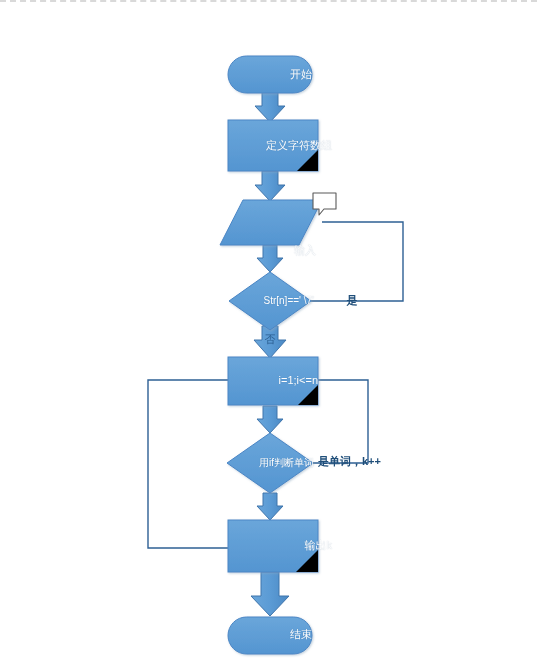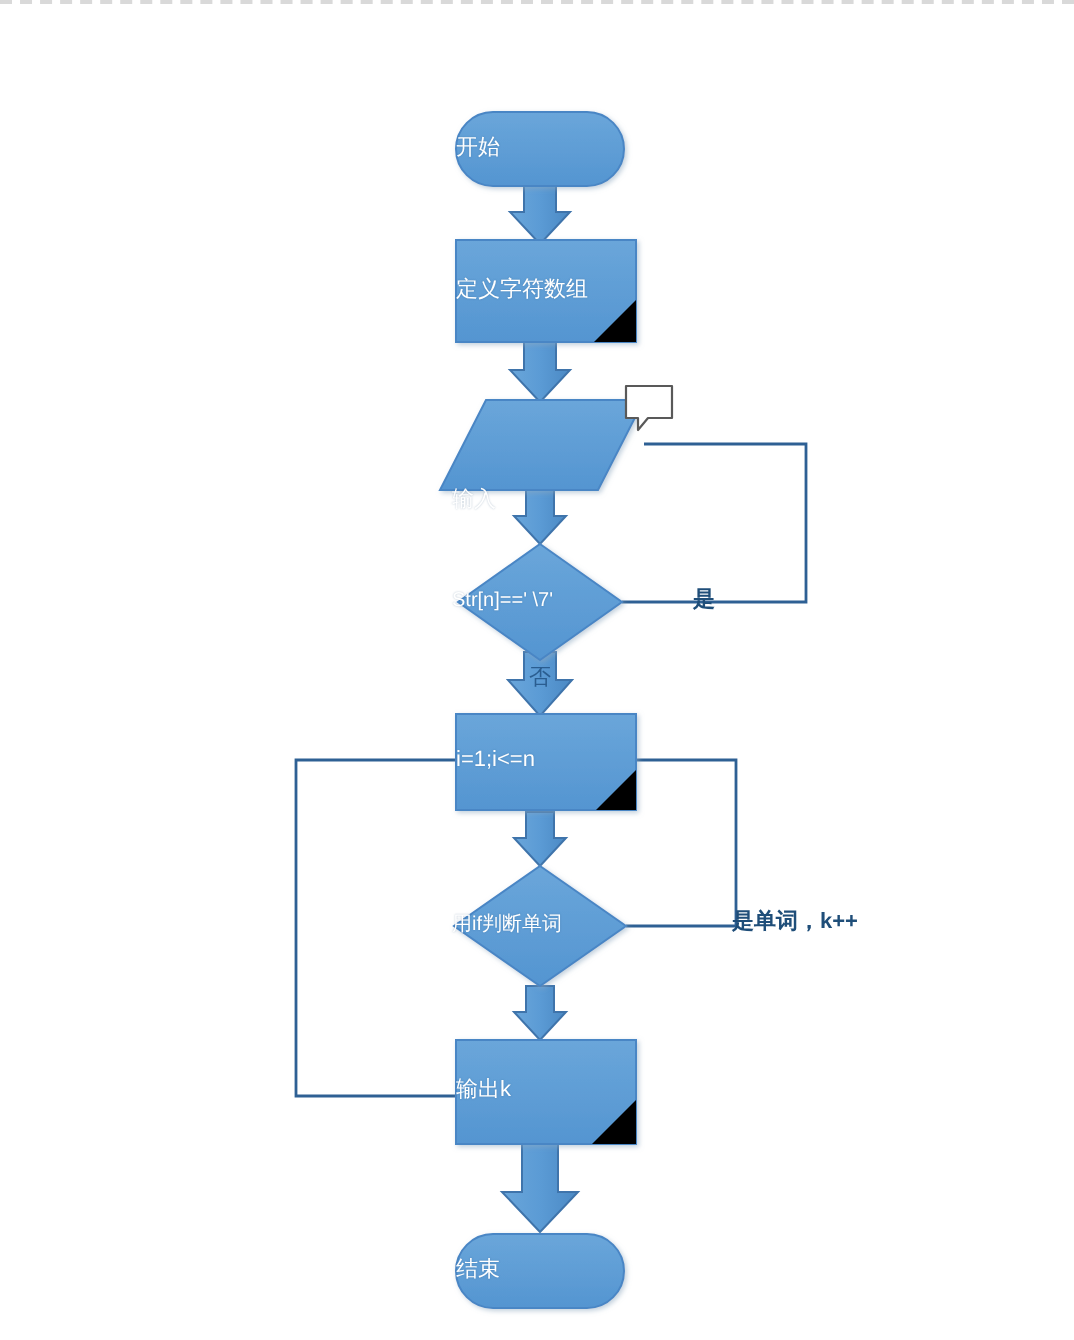--- a/index.html
+++ b/index.html
@@ -26,21 +26,21 @@
     left: 0;
     top: 0;
     width: 537px;
     height: 670px;
   }
   .node-label {
     position: absolute;
     color: #ffffff;
     font-size: 11px;
     line-height: 13px;
-    text-align: left;
+    text-align: right;
     white-space: nowrap;
     pointer-events: none;
     user-select: none;
     text-shadow: 0 0 1px rgba(40,80,120,0.35);
   }
   .edge-label {
     position: absolute;
     color: #2e5f8a;
     font-size: 11px;
     line-height: 13px;
@@ -167,21 +167,21 @@
   <div class="node-label" style="left:226px; top:214px; width:90px;margin-top:28px;">输入</div>
 
   <div class="node-label" style="left:226px; top:292px; width:88px; font-size:10px;">Str[n]==' \7'</div>
 
   <div class="node-label" style="left:228px; top:372px; width:90px;">i=1;i&lt;=n</div>
 
   <div class="node-label" style="left:226px; top:454px; width:88px; font-size:10px;">用if判断单词</div>
 
   <div class="node-label" style="left:228px; top:537px; width:104px;">输出k</div>
 
-  <div class="node-label" style="left:228px; top:627px; width:84px;">结束</div>
+  <div class="node-label" style="left:228px; top:627px; width:84px;font-family:Liberation Mono, monospace;">结束</div>
 
   <div class="edge-label dark" style="left:337px; top:292px; width:30px;">是</div>
 
   <div class="edge-label" style="left:258px; top:331px; width:24px; color:#2a5d90;">否</div>
 
-  <div class="edge-label dark" style="left:318px; top:453px; width:100px; text-align:left;margin-left:48px;">是单词，k++</div>
+  <div class="edge-label dark" style="left:318px; top:453px; width:100px; text-align:left;">是单词，k++</div>
 
 </div>
 
 </body></html>

